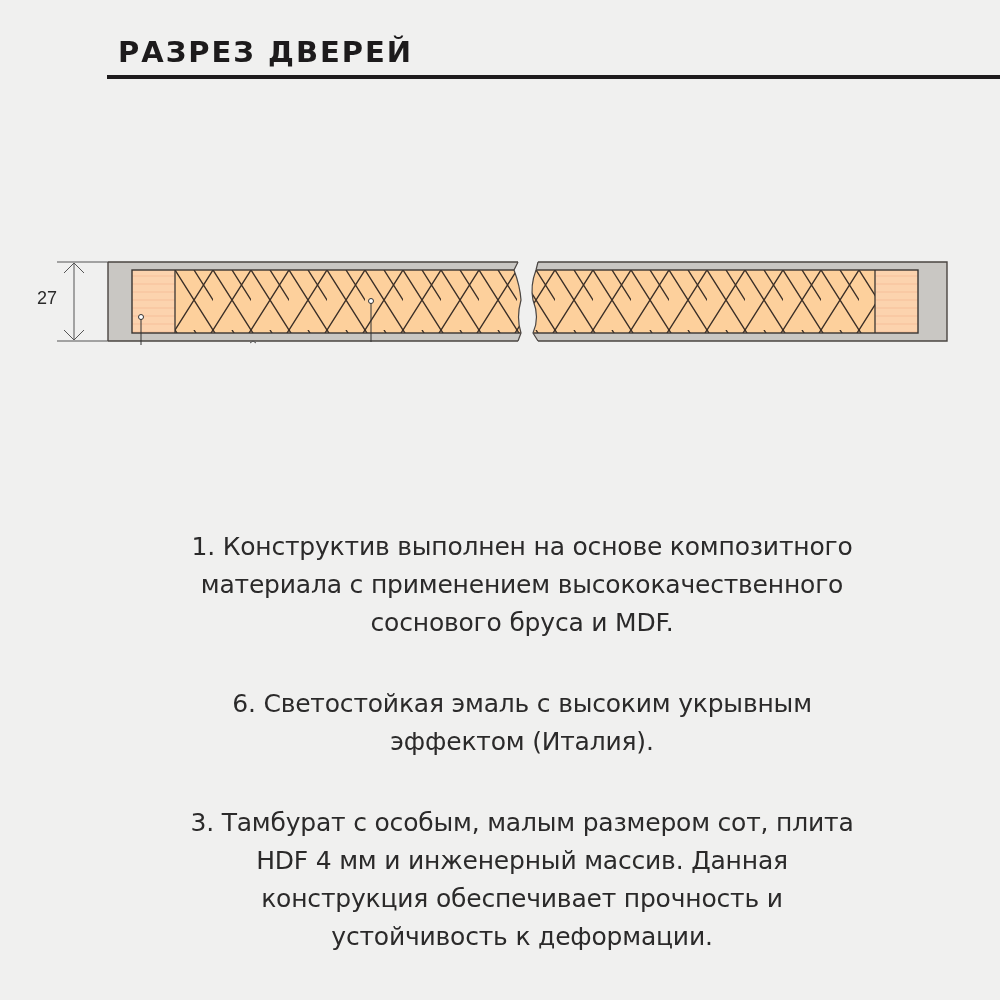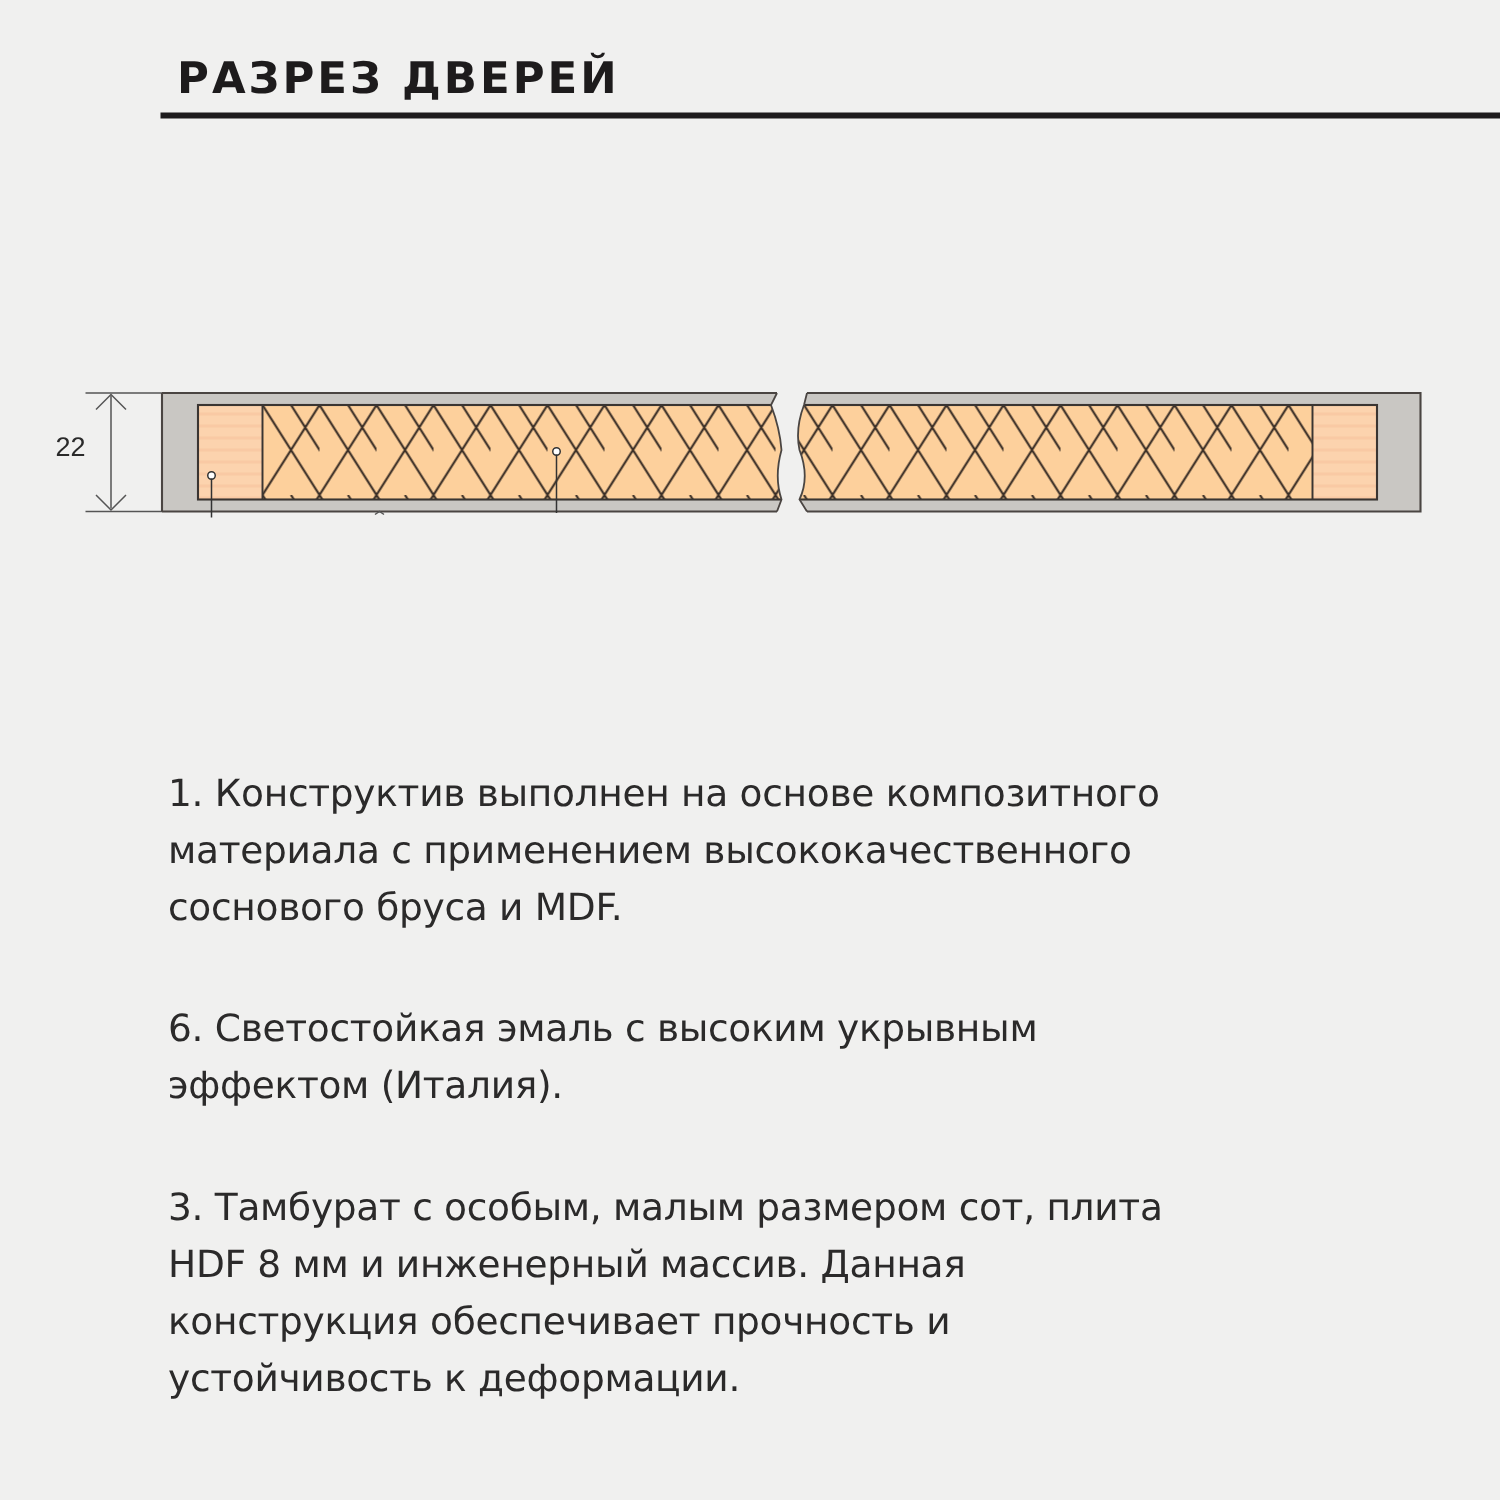--- a/index.html
+++ b/index.html
@@ -34,22 +34,23 @@
   }
   .dim-label {
     position: absolute;
     left: 37px; top: 288px;
     font-size: 18px;
     color: #2a2a2a;
     font-family: "Liberation Sans", sans-serif;
   }
   .notes {
     position: absolute;
-    left: 112px; top: 510px;
+    left: 112px; top: 528px;
     width: 820px;
+    text-align: center;
   }
   .note {
     font-family: "DejaVu Sans", sans-serif;
     font-size: 25px;
     line-height: 38px;
     color: #2b2a2a;
     margin: 0 0 43px 0;
     white-space: pre-line;
     letter-spacing: -0.2px;
   }
@@ -108,25 +109,25 @@
 
   <g>
     <circle cx="141" cy="317" r="2.5" fill="#fff" stroke="#333" stroke-width="1"></circle>
     <line x1="141" y1="319" x2="141" y2="345" stroke="#333" stroke-width="1"></line>
     <circle cx="371" cy="301" r="2.5" fill="#fff" stroke="#333" stroke-width="1"></circle>
     <line x1="371" y1="303" x2="371" y2="342" stroke="#333" stroke-width="1"></line>
     <path d="M250,343 l3,-2 l3,2" stroke="#555" stroke-width="1" fill="none"></path>
   </g>
 </svg>
 
-<div class="dim-label">22</div>
+<div class="dim-label">27</div>
 
 <div class="notes">
   <p class="note">1. Конструктив выполнен на основе композитного
 материала с применением  высококачественного
 соснового бруса и MDF.</p>
   <p class="note">6. Светостойкая эмаль с высоким укрывным
 эффектом (Италия).</p>
   <p class="note">3. Тамбурат с особым, малым размером сот, плита
-HDF 8 мм и инженерный массив. Данная
+HDF 4 мм и инженерный массив. Данная
 конструкция обеспечивает прочность и
 устойчивость к деформации.</p>
 </div>
 
 </body></html>

